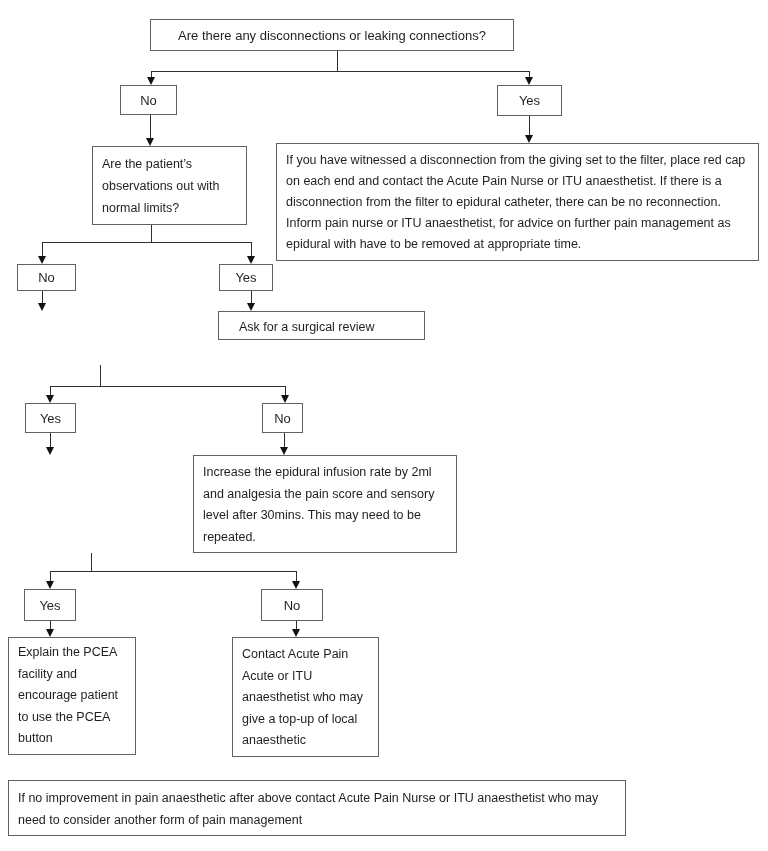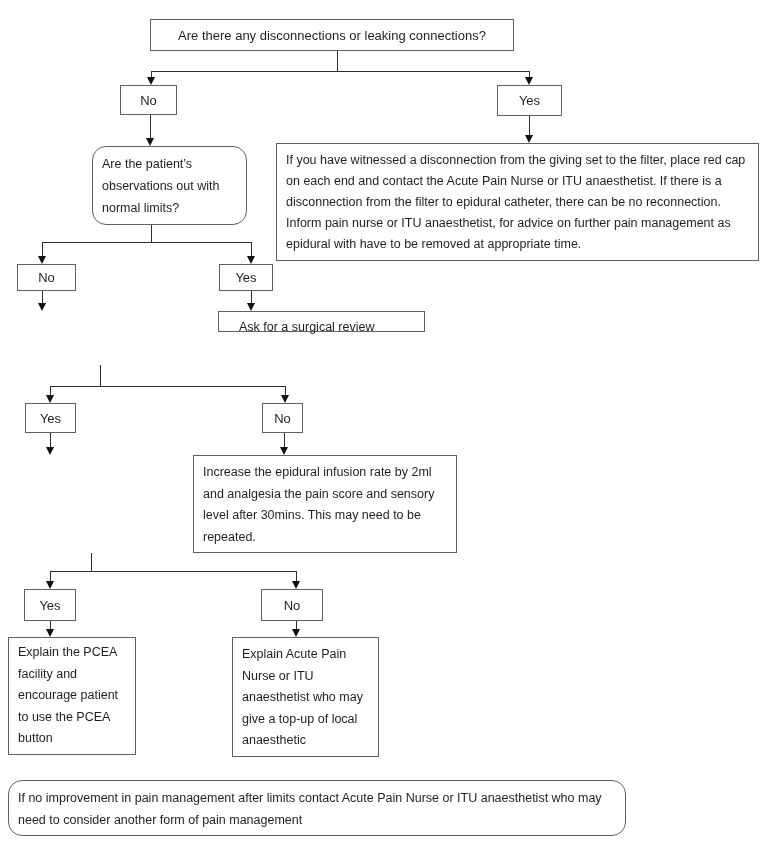--- a/index.html
+++ b/index.html
@@ -8,21 +8,21 @@
     font-family:"Liberation Sans", sans-serif;color:#1f1f1f;text-decoration:underline;
   }
   .node{
     position:absolute;box-sizing:border-box;border:1px solid #616161;background:#ffffff;
     font-size:12.5px;line-height:21px;padding:5px 9px 4px 9px;
   }
   .node.flex{
     display:flex;align-items:center;justify-content:center;text-align:center;
     padding:2px 4px;font-size:13px;
   }
-  .node.lh22{line-height:22px;border-radius:14px;}
+  .node.lh22{line-height:22px;}
   .node.lh215{line-height:21.5px;}
   .vline{position:absolute;width:1.4px;background:#2e2e2e;}
   .hline{position:absolute;height:1.4px;background:#2e2e2e;}
   .arr{
     position:absolute;width:0;height:0;
     border-left:4.5px solid transparent;border-right:4.5px solid transparent;
     border-top:8px solid #111111;
   }
 </style>
 </head>
@@ -60,21 +60,21 @@
   <div class="arr" style="left:246.5px;top:256px"></div>
 
   <div class="node flex" style="left:17px;top:264px;width:59px;height:27px">No</div>
   <div class="node flex" style="left:219px;top:264px;width:54px;height:27px">Yes</div>
 
   <div class="vline" style="left:41.5px;top:291px;height:13px"></div>
   <div class="arr" style="left:37.5px;top:303px"></div>
   <div class="vline" style="left:250.5px;top:291px;height:13px"></div>
   <div class="arr" style="left:246.5px;top:303px"></div>
 
-  <div class="node" style="left:218px;top:311px;width:207px;height:21px;padding:5px 8px 4px 20px">Ask for a surgical review</div>
+  <div class="node" style="left:218px;top:311px;width:207px;height:29px;padding:5px 8px 4px 20px">Ask for a surgical review</div>
 
   <div class="vline" style="left:99.5px;top:365px;height:21px"></div>
   <div class="hline" style="left:50px;top:385.6px;width:235px"></div>
   <div class="vline" style="left:49.5px;top:386px;height:10px"></div>
   <div class="arr" style="left:45.5px;top:395px"></div>
   <div class="vline" style="left:284.5px;top:386px;height:10px"></div>
   <div class="arr" style="left:280.5px;top:395px"></div>
 
   <div class="node flex" style="left:25px;top:403px;width:51px;height:30px">Yes</div>
   <div class="node flex" style="left:262px;top:403px;width:41px;height:30px">No</div>
@@ -95,17 +95,17 @@
 
   <div class="node flex" style="left:24px;top:589px;width:52px;height:32px">Yes</div>
   <div class="node flex" style="left:261px;top:589px;width:62px;height:32px">No</div>
 
   <div class="vline" style="left:49.5px;top:621px;height:9px"></div>
   <div class="arr" style="left:45.5px;top:629px"></div>
   <div class="vline" style="left:295.5px;top:621px;height:9px"></div>
   <div class="arr" style="left:291.5px;top:629px"></div>
 
   <div class="node lh215" style="left:8px;top:637px;width:128px;min-height:116px;padding-top:4px">Explain the PCEA facility and encourage patient to use the PCEA button</div>
-  <div class="node lh215" style="left:232px;top:637px;width:147px;min-height:116px;padding-top:6px">Explain Acute Pain Nurse or ITU anaesthetist who may give a top-up of local anaesthetic</div>
+  <div class="node lh215" style="left:232px;top:637px;width:147px;min-height:116px;padding-top:6px">Contact Acute Pain Acute or ITU anaesthetist who may give a top-up of local anaesthetic</div>
 
-  <div class="node lh22" style="left:8px;top:780px;width:618px;min-height:56px;padding:6px 10px 4px 9px">If no improvement in pain management after limits contact Acute Pain Nurse or ITU anaesthetist who may need to consider another form of pain management</div>
+  <div class="node lh22" style="left:8px;top:780px;width:618px;min-height:56px;padding:6px 10px 4px 9px">If no improvement in pain anaesthetic after above contact Acute Pain Nurse or ITU anaesthetist who may need to consider another form of pain management</div>
 
 </div>
 
 </body></html>

